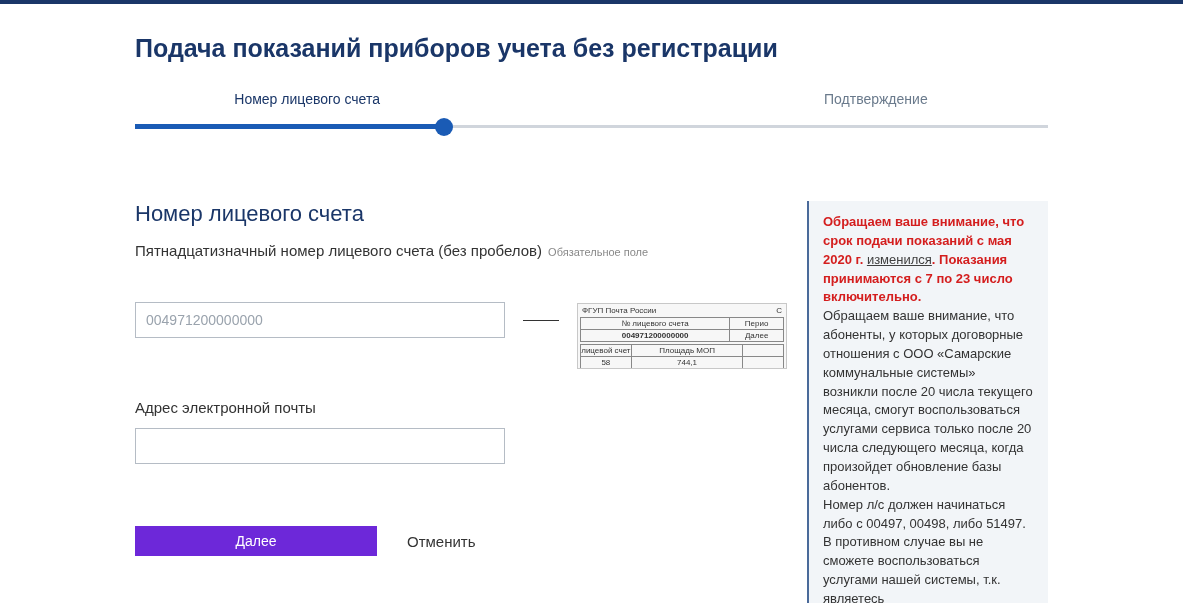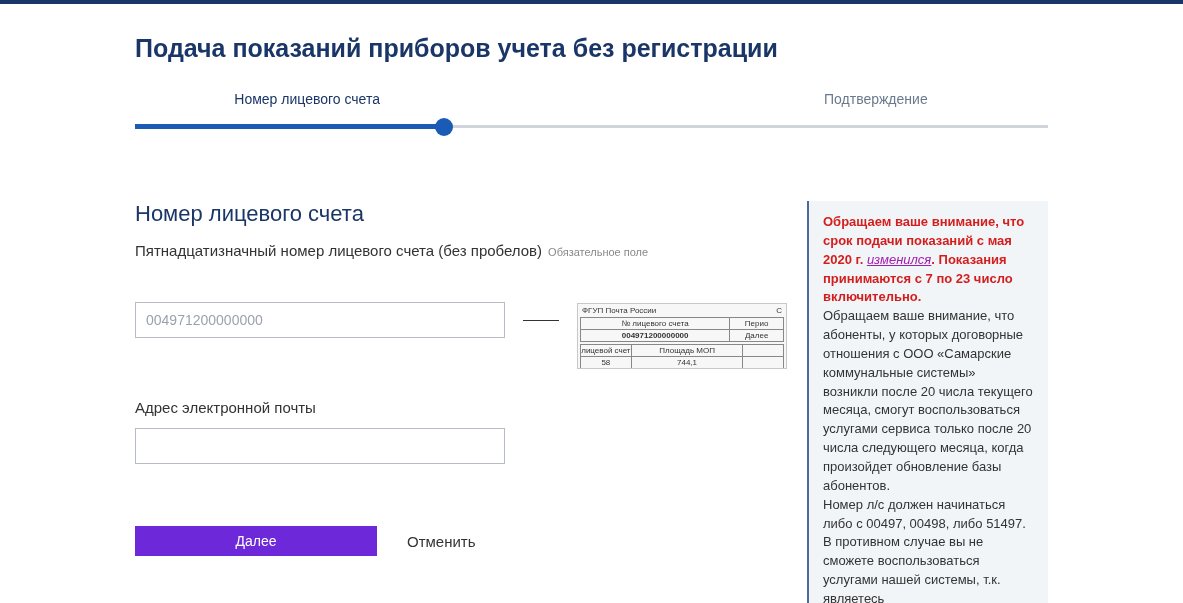--- a/index.html
+++ b/index.html
@@ -190,24 +190,23 @@
       padding: 12px 14px;
       font-size: 13px;
       line-height: 1.45;
       color: #333;
     }
     .notice-red {
       color: #d41e1e;
       font-weight: bold;
     }
     .notice-link {
-      color: #a21caf;
+      color: #404040;
       text-decoration: underline;
       cursor: pointer;
-      font-style: italic;
     }
   </style>
 </head>
 <body>
 
 <div class="top-bar"></div>
 
 <div class="page">
   <h1 class="page-title">Подача показаний приборов учета без регистрации</h1>
 

